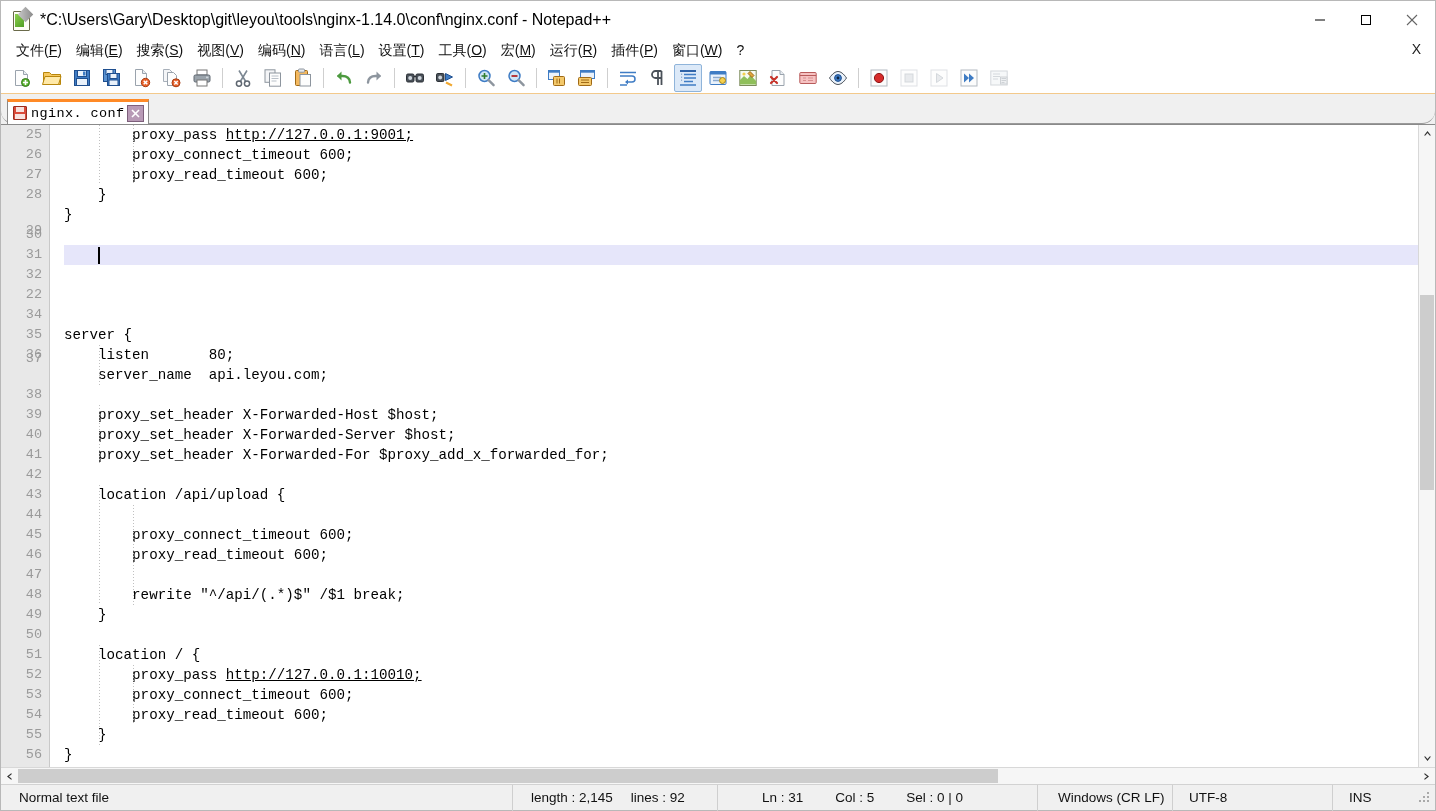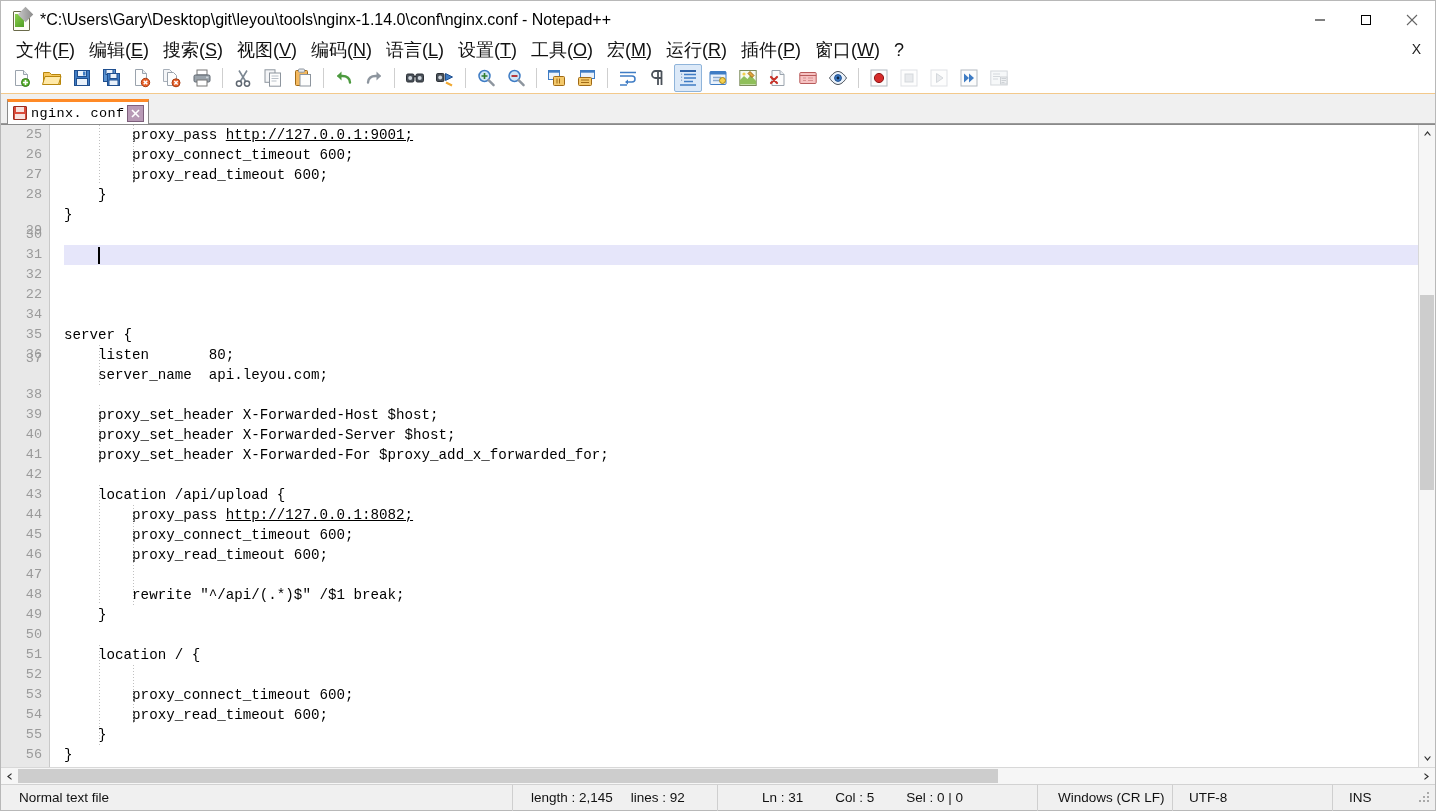--- a/index.html
+++ b/index.html
@@ -55,21 +55,21 @@
   }
   .wbtn svg{display:block;}
 
   
   .menubar{
     height:25px;min-height:25px;background:#ffffff;
     display:flex;align-items:center;position:relative;
     padding-left:8px;
   }
   .menu-item{
-    font-size:18px;color:#111;padding:2px 7px 3px 7px;
+    font-size:14px;color:#111;padding:2px 7px 3px 7px;
     white-space:nowrap;cursor:default;line-height:17px;
   }
   .menu-item .acc{text-decoration:underline;}
   .menu-close{
     position:absolute;right:14px;top:3px;
     font-size:14px;color:#222;cursor:default;
   }
 
   
   .toolbar{
@@ -90,20 +90,21 @@
     width:1px;height:20px;background:#cfcfcf;margin:0 5px;flex:none;
   }
   .tb svg{display:block;}
 
   
   .tabbar{
     height:30px;min-height:30px;background:#f0f0f0;
     display:flex;align-items:flex-end;
     padding-left:6px;box-sizing:border-box;
     border-bottom:1px solid #9a9a9a;
+    border-radius:13px;
   }
   .tab{
     height:25px;display:flex;align-items:center;
     background:#ffffff;
     border:1px solid #8a8a8a;border-bottom:none;
     border-top:3px solid #ff8a26;
     padding:0 4px 0 5px;
     box-sizing:border-box;cursor:default;
     position:relative;top:1px;
   }
@@ -565,28 +566,28 @@
           <div class="codeline" style="top: 180px;"></div>
           <div class="codeline" style="top: 200px;">server {</div>
           <div class="codeline" style="top: 220px;">    listen       80;</div>
           <div class="codeline" style="top: 240px;">    server_name  api.leyou.com;</div>
           <div class="codeline" style="top: 260px;"></div>
           <div class="codeline" style="top: 280px;">    proxy_set_header X-Forwarded-Host $host;</div>
           <div class="codeline" style="top: 300px;">    proxy_set_header X-Forwarded-Server $host;</div>
           <div class="codeline" style="top: 320px;">    proxy_set_header X-Forwarded-For $proxy_add_x_forwarded_for;</div>
           <div class="codeline" style="top: 340px;"></div>
           <div class="codeline" style="top: 360px;">    location /api/upload {</div>
-          <div class="codeline" style="top: 380px;"><span>&nbsp;&nbsp;&nbsp;&nbsp;&nbsp;&nbsp;&nbsp;&nbsp;proxy_pass&nbsp;</span><span class="url">http://127.0.0.1:8082;</span></div>
           <div class="codeline" style="top: 400px;">        proxy_connect_timeout 600;</div>
           <div class="codeline" style="top: 420px;">        proxy_read_timeout 600;</div>
           <div class="codeline" style="top: 440px;"></div>
           <div class="codeline" style="top: 460px;">        rewrite "^/api/(.*)$" /$1 break;</div>
           <div class="codeline" style="top: 480px;">    }</div>
           <div class="codeline" style="top: 500px;"></div>
           <div class="codeline" style="top: 520px;">    location / {</div>
+          <div class="codeline" style="top: 540px;"><span>&nbsp;&nbsp;&nbsp;&nbsp;&nbsp;&nbsp;&nbsp;&nbsp;proxy_pass&nbsp;</span><span class="url">http://127.0.0.1:10010;</span></div>
           <div class="codeline" style="top: 560px;">        proxy_connect_timeout 600;</div>
           <div class="codeline" style="top: 580px;">        proxy_read_timeout 600;</div>
           <div class="codeline" style="top: 600px;">    }</div>
           <div class="codeline" style="top: 620px;">}</div>
           <div class="codeline" style="top: 640px;">server {</div>
           <div class="caret" style="left: 97.16px; top: 122px;"></div>
         </div>
       <div class="foldcol"></div>
       <div class="gutter">
         <div class="gutter-inner" id="gutter">

